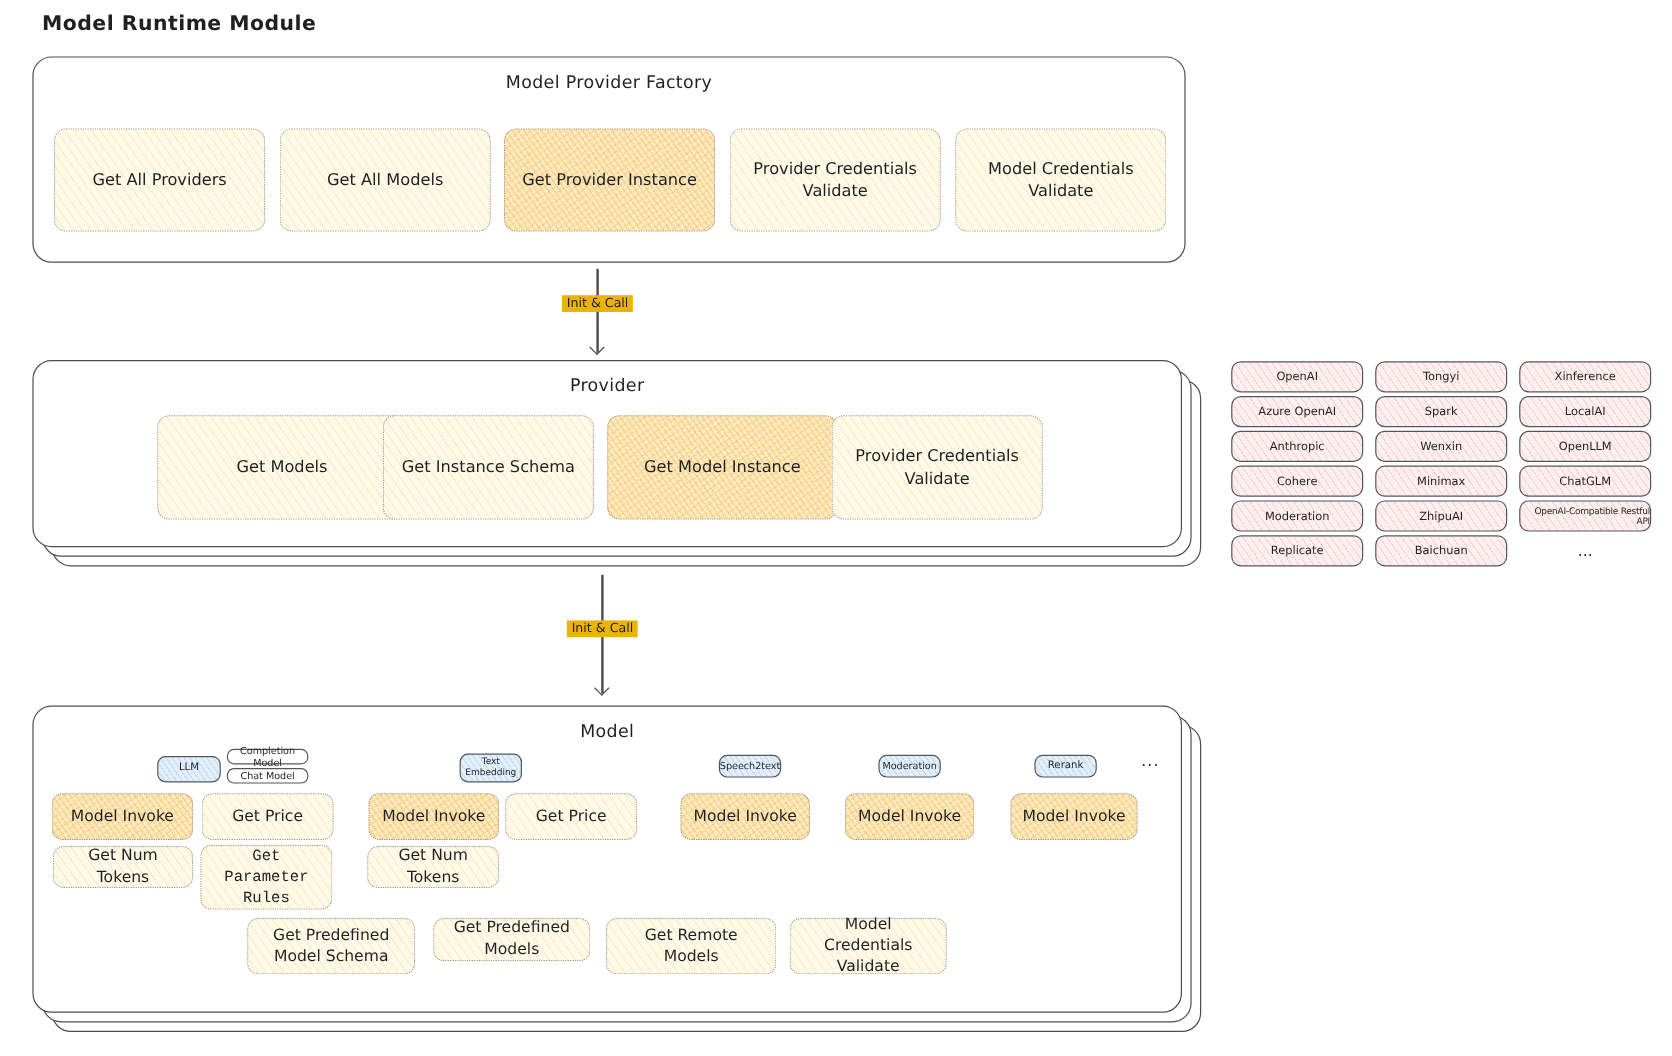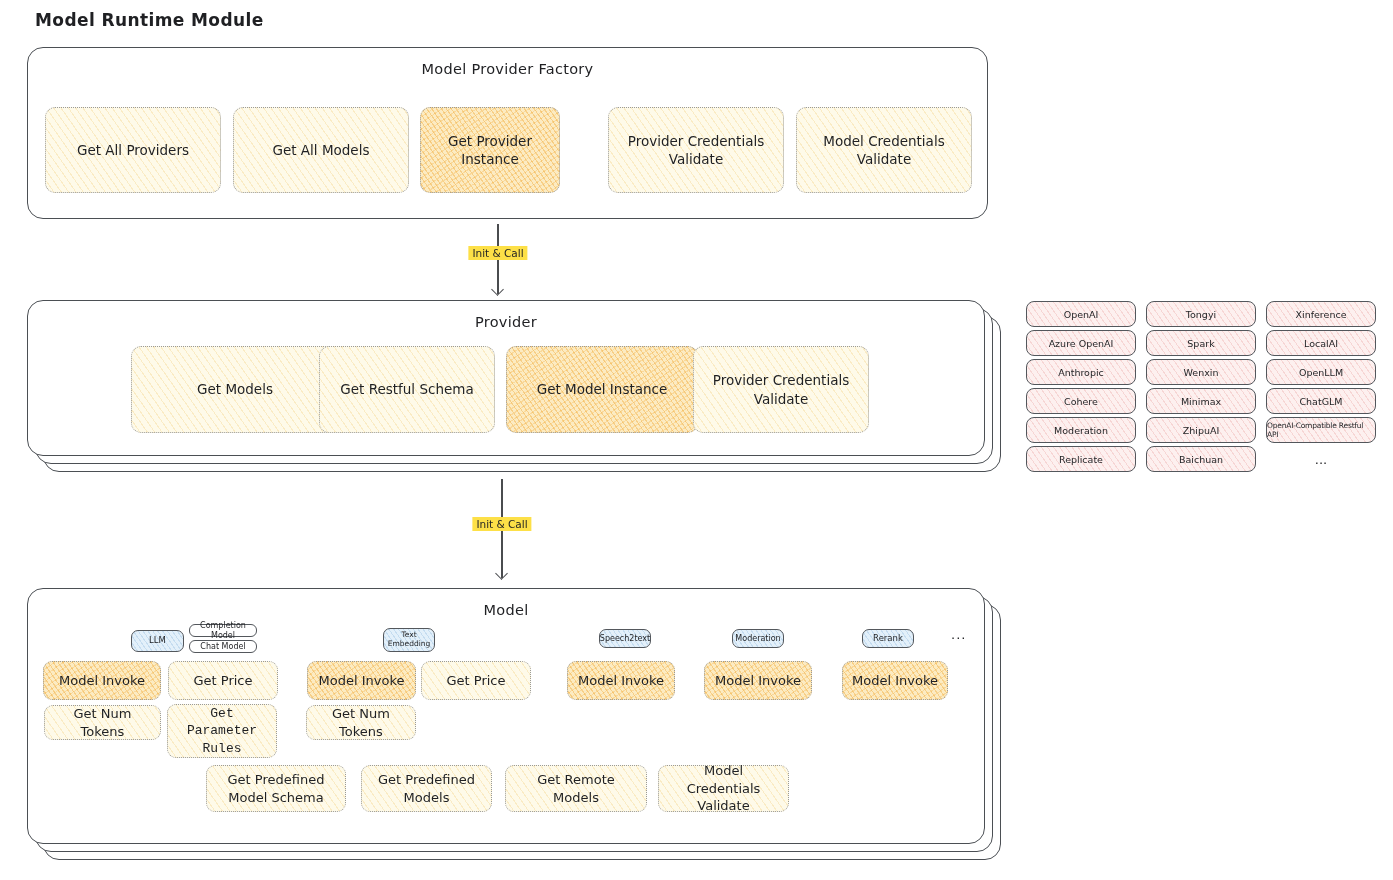--- a/index.html
+++ b/index.html
@@ -31,27 +31,27 @@
     background-image:
       repeating-linear-gradient(55deg, rgba(242,172,60,.45) 0px, rgba(242,172,60,.45) 1px, transparent 1px, transparent 4px),
       repeating-linear-gradient(-35deg, rgba(242,172,60,.30) 0px, rgba(242,172,60,.30) 1px, transparent 1px, transparent 5px);
   }
 
   
   .arrow { position:absolute; width:0; }
   .arrow .shaft { position:absolute; left:-0.8px; top:0; bottom:0; width:1.6px; background:#4a4c4f; }
   .arrow .head { position:absolute; left:-5px; bottom:0; width:9px; height:9px;
                  border-right:1.6px solid #4a4c4f; border-bottom:1.6px solid #4a4c4f; transform:rotate(45deg); }
-  .arrow .alabel { position:absolute; left:0; transform:translateX(-50%); background:#fde047; padding:1px 4px;
+  .arrow .alabel { position:absolute; left:0; transform:translateX(-50%); background:#eab308; padding:1px 4px;
                    font-size:10.5px; white-space:nowrap; }
 
   
   .pgrid { position:absolute; left:1026px; top:301px; display:grid;
            grid-template-columns:110px 110px 110px; grid-auto-rows:26px; column-gap:10px; row-gap:3px; }
-  .pcell { display:flex; align-items:center; justify-content:center; text-align:left;
+  .pcell { display:flex; align-items:center; justify-content:center; text-align:right;
            font-size:9.5px; border:1.3px solid #53575c; border-radius:8px;
            background-color:#fdf0ef;
            background-image:repeating-linear-gradient(55deg, rgba(224,120,118,.22) 0px, rgba(224,120,118,.22) 1px, transparent 1px, transparent 5px); }
   .pcell.small { font-size:7.5px; letter-spacing:-.2px; }
   .pcell.none { border:none; background:none; font-size:13px; }
 
   
   .tag { position:absolute; display:flex; align-items:center; justify-content:center; text-align:center;
          border:1.3px solid #53575c; font-size:8.5px; line-height:1.15; }
   .tag.blue { border-radius:7px;
@@ -67,39 +67,39 @@
 
 <div class="canvas">
 
   <div class="page-title">Model Runtime Module</div>
 
   <div class="stack" style="left:27px; top:47px; width:961px; height:172px;">
     <div class="panel">
       <div class="panel-title">Model Provider Factory</div>
       <div class="node cream" style="left:17px;  top:59px; width:176px; height:86px;">Get All Providers</div>
       <div class="node cream" style="left:205px; top:59px; width:176px; height:86px;">Get All Models</div>
-      <div class="node active" style="left:392px; top:59px; width:140px; height:86px;">Get Provider Instance</div>
+      <div class="node active" style="left:392px; top:59px; width:176px; height:86px;">Get Provider Instance</div>
       <div class="node cream" style="left:580px; top:59px; width:176px; height:86px;">Provider Credentials Validate</div>
       <div class="node cream" style="left:768px; top:59px; width:176px; height:86px;">Model Credentials Validate</div>
     </div>
   </div>
 
   <div class="arrow" style="left:498px; top:224px; height:70px;">
     <div class="shaft"></div>
     <div class="head"></div>
     <div class="alabel" style="top:22px;">Init &amp; Call</div>
   </div>
 
   <div class="stack" style="left:27px; top:300px; width:958px; height:156px;">
     <div class="layer l2"></div>
     <div class="layer l1"></div>
     <div class="panel">
       <div class="panel-title">Provider</div>
       <div class="node cream" style="left:103px; top:45px; width:208px; height:87px;">Get Models</div>
-      <div class="node cream" style="left:291px; top:45px; width:176px; height:87px;">Get Restful Schema</div>
+      <div class="node cream" style="left:291px; top:45px; width:176px; height:87px;">Get Instance Schema</div>
       <div class="node active" style="left:478px; top:45px; width:192px; height:87px;">Get Model Instance</div>
       <div class="node cream" style="left:665px; top:45px; width:176px; height:87px;">Provider Credentials Validate</div>
     </div>
   </div>
 
   <div class="pgrid">
     <div class="pcell">OpenAI</div>
     <div class="pcell">Tongyi</div>
     <div class="pcell">Xinference</div>
     <div class="pcell">Azure OpenAI</div>
@@ -146,19 +146,19 @@
       <div class="node cream sm" style="left:393px; top:72px; width:110px; height:39px;">Get Price</div>
       <div class="node active sm" style="left:539px; top:72px; width:108px; height:39px;">Model Invoke</div>
       <div class="node active sm" style="left:676px; top:72px; width:108px; height:39px;">Model Invoke</div>
       <div class="node active sm" style="left:814px; top:72px; width:106px; height:39px;">Model Invoke</div>
 
       <div class="node cream sm" style="left:16px;  top:116px; width:117px; height:35px;">Get Num Tokens</div>
       <div class="node cream sm" style="left:139px; top:115px; width:110px; height:54px;font-family:Liberation Mono, monospace;">Get Parameter Rules</div>
       <div class="node cream sm" style="left:278px; top:116px; width:110px; height:35px;">Get Num Tokens</div>
 
       <div class="node cream sm" style="left:178px; top:176px; width:140px; height:47px;">Get Predefined Model Schema</div>
-      <div class="node cream sm" style="left:333px; top:176px; width:131px; height:47px;">Get Predefined Models</div>
+      <div class="node cream sm" style="left:333px; top:176px; width:131px; height:36px;">Get Predefined Models</div>
       <div class="node cream sm" style="left:477px; top:176px; width:142px; height:47px;">Get Remote Models</div>
       <div class="node cream sm" style="left:630px; top:176px; width:131px; height:47px;">Model Credentials Validate</div>
     </div>
   </div>
 
 </div>
 
 </body></html>

